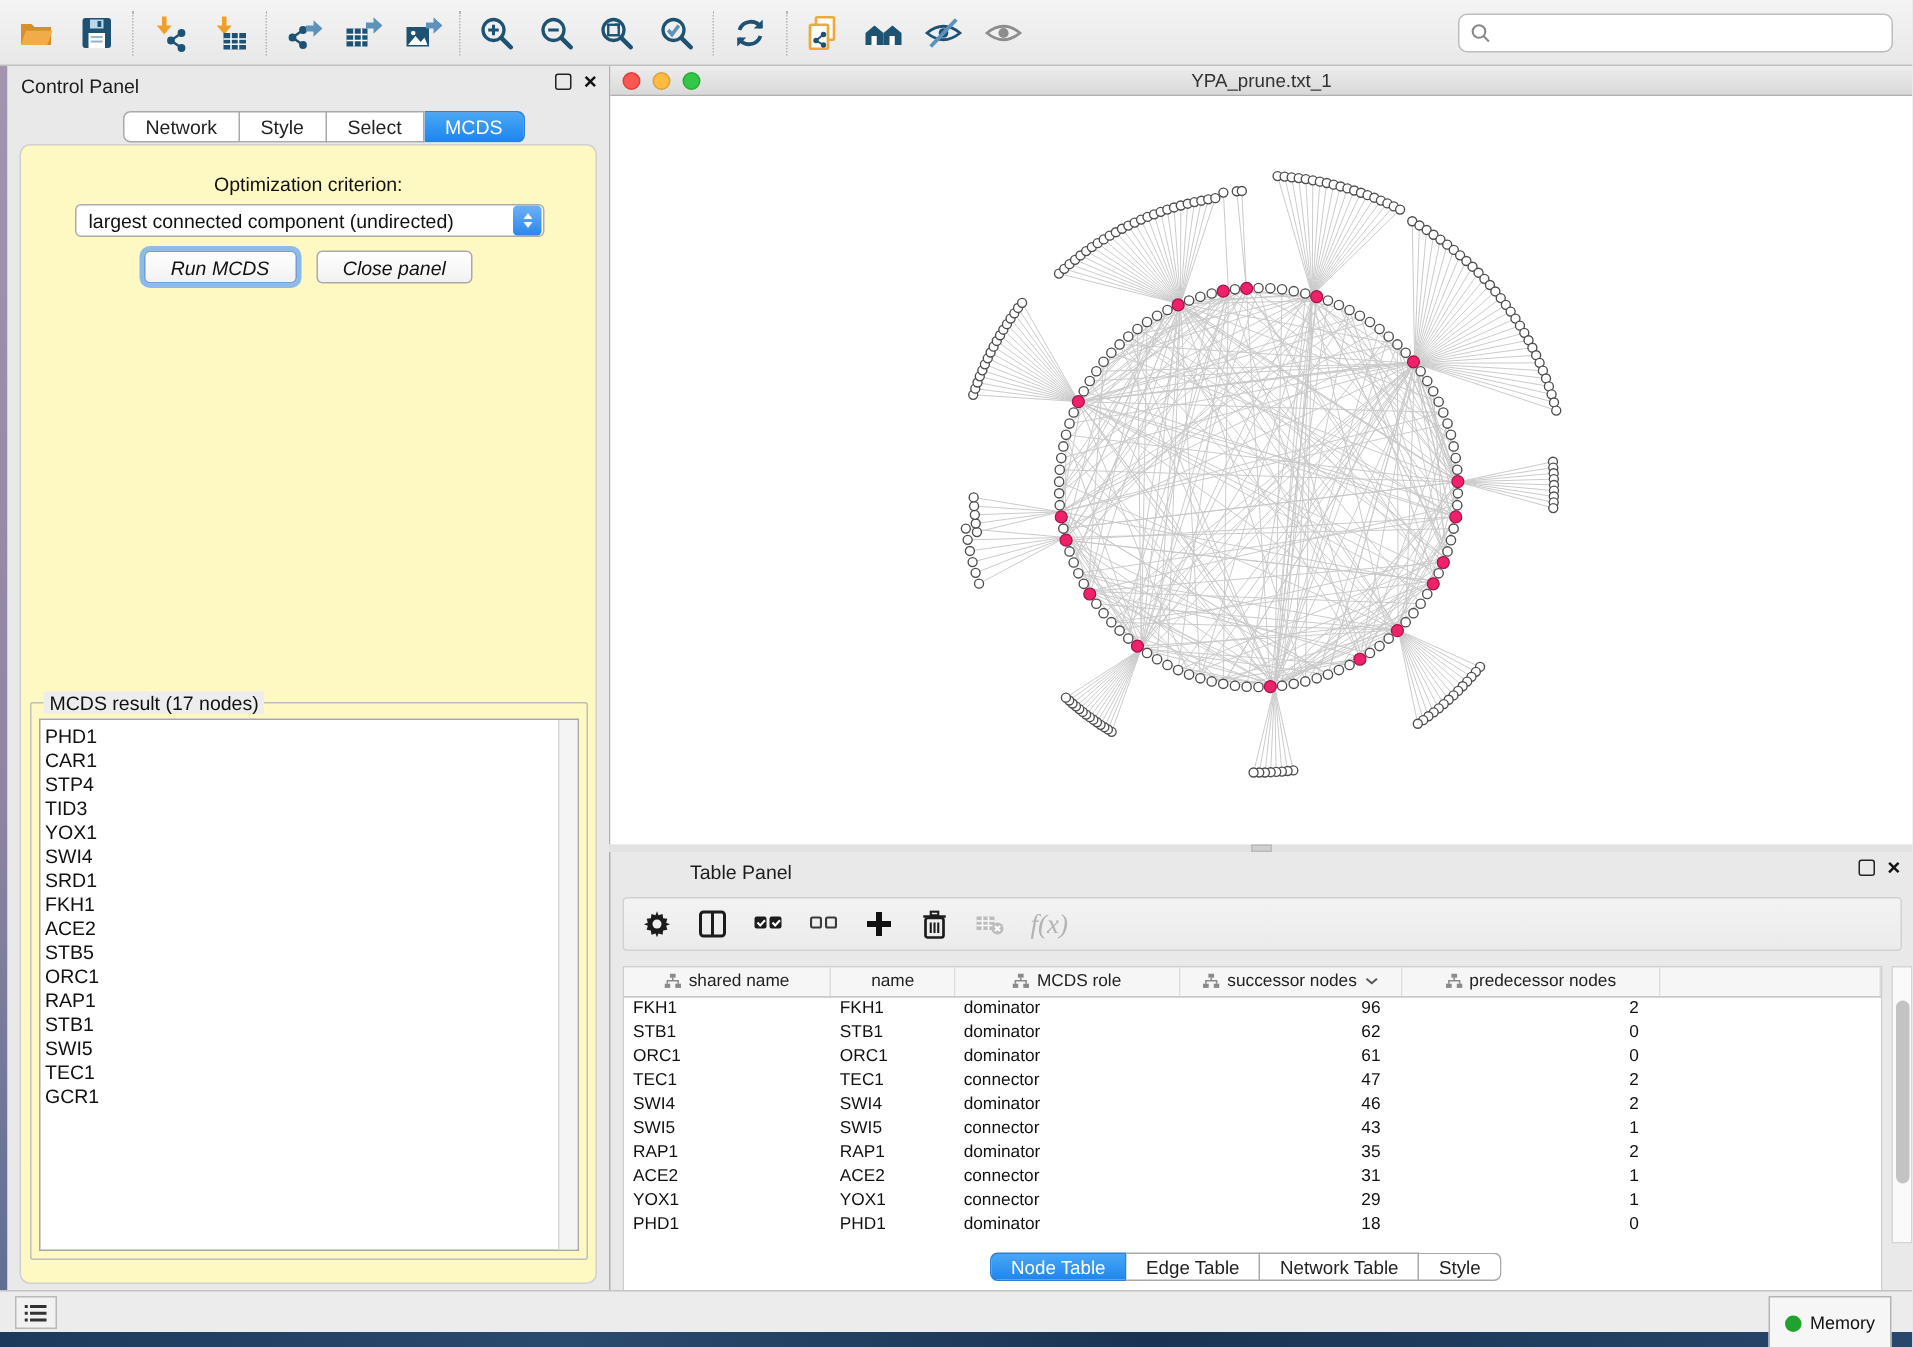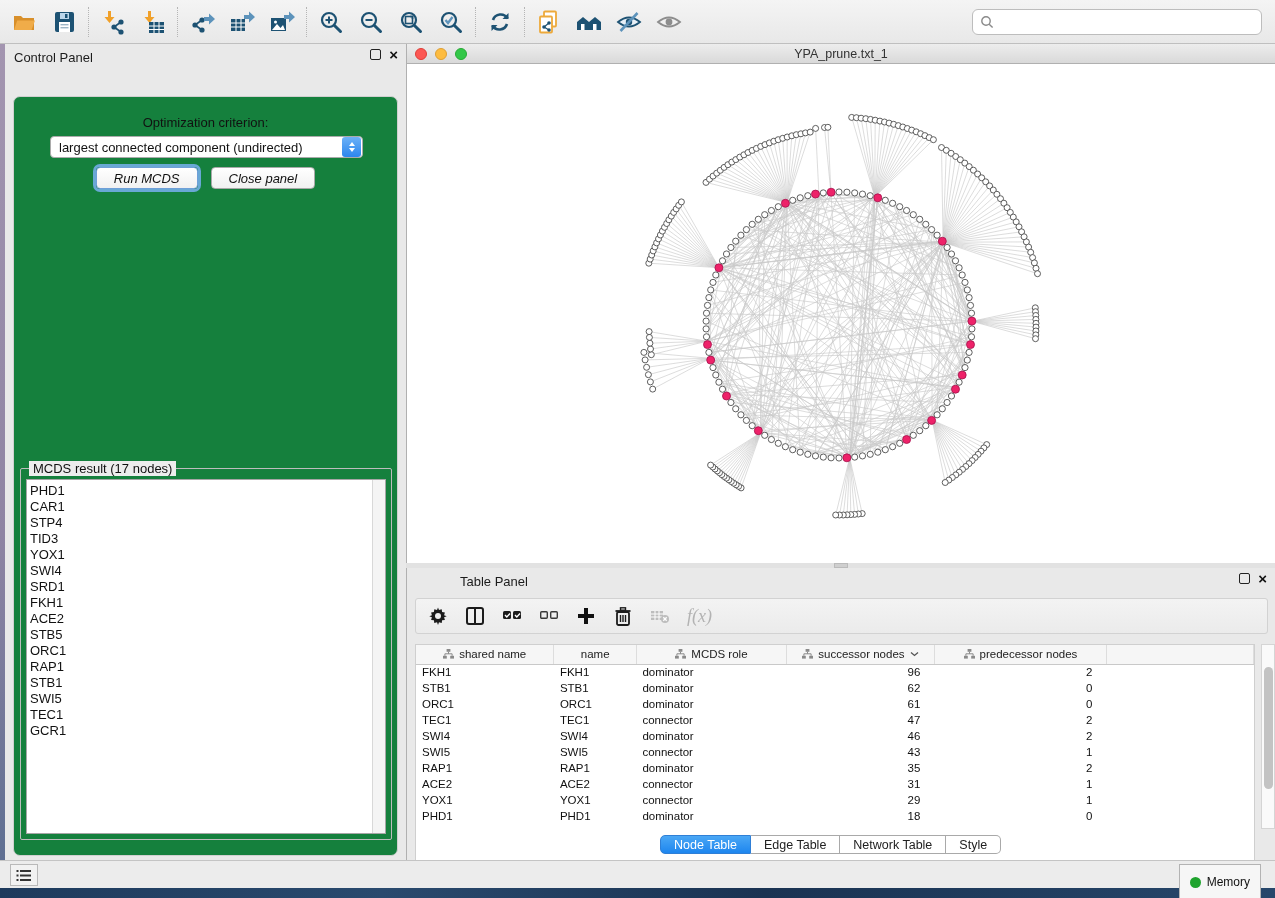--- a/index.html
+++ b/index.html
@@ -32,21 +32,21 @@
 
   .seg-tabs { position:absolute; display:flex; }
   .seg-tab { height:21px; border:1px solid #a9a9a9; border-left:none; background:#fff; color:#222;
     font-size:13px; display:flex; align-items:center; justify-content:center; padding:0 14px; }
   .seg-tab:first-child { border-left:1px solid #a9a9a9; border-radius:5px 0 0 5px; }
   .seg-tab:last-child { border-radius:0 5px 5px 0; }
   .seg-tab.active { background:linear-gradient(#4aa7f5,#1e86ef); color:#fff; border-color:#2f7fd6; }
 
   .cp-tabs { left:77px; top:30px; }
   .inner-panel { position:absolute; left:8px; top:52px; width:385px; height:760px;
-    background:#15803d; border:1px solid #d0d0d0; border-radius:7px; }
+    background:#fef9c3; border:1px solid #d0d0d0; border-radius:7px; }
   .opt-label { position:absolute; left:0; top:18px; width:100%; text-align:center; font-size:13px; color:#111; }
   .cp-select { position:absolute; left:36px; top:39px; width:313px; height:22px; background:#fff;
     border:1px solid #ababab; border-radius:4px; display:flex; align-items:center; }
   .cp-select .sel-text { flex:1; font-size:13px; padding-left:8px; color:#111; white-space:nowrap; overflow:hidden; }
   .stepper { width:19px; height:20px; margin-right:1px; border-radius:3px;
     background:linear-gradient(#6cb1f7,#2d86ee); display:flex; flex-direction:column;
     align-items:center; justify-content:center; gap:2px; }
   .stepper i { width:0; height:0; border-left:3.5px solid transparent; border-right:3.5px solid transparent; }
   .stepper .up { border-bottom:4px solid #fff; }
   .stepper .dn { border-top:4px solid #fff; }
@@ -280,20 +280,26 @@
   <div class="bottom-wall"></div>
   <div class="v-line"></div>
   <div class="v-grip"></div>
 
   <div class="control-panel">
     <div class="panel-title">Control Panel</div>
     <div class="panel-btns">
       <div class="float-btn"></div>
       <div class="close-btn">×</div>
     </div>
+    <div class="seg-tabs cp-tabs" id="cp-tabs">
+        <div class="seg-tab">Network</div>
+        <div class="seg-tab">Style</div>
+        <div class="seg-tab">Select</div>
+        <div class="seg-tab active">MCDS</div>
+      </div>
     <div class="inner-panel">
       <div class="opt-label">Optimization criterion:</div>
       <div class="cp-select">
         <span class="sel-text">largest connected component (undirected)</span>
         <span class="stepper">
             <i class="up"></i>
             <i class="dn"></i>
           </span>
       </div>
       <div class="cp-buttons">

